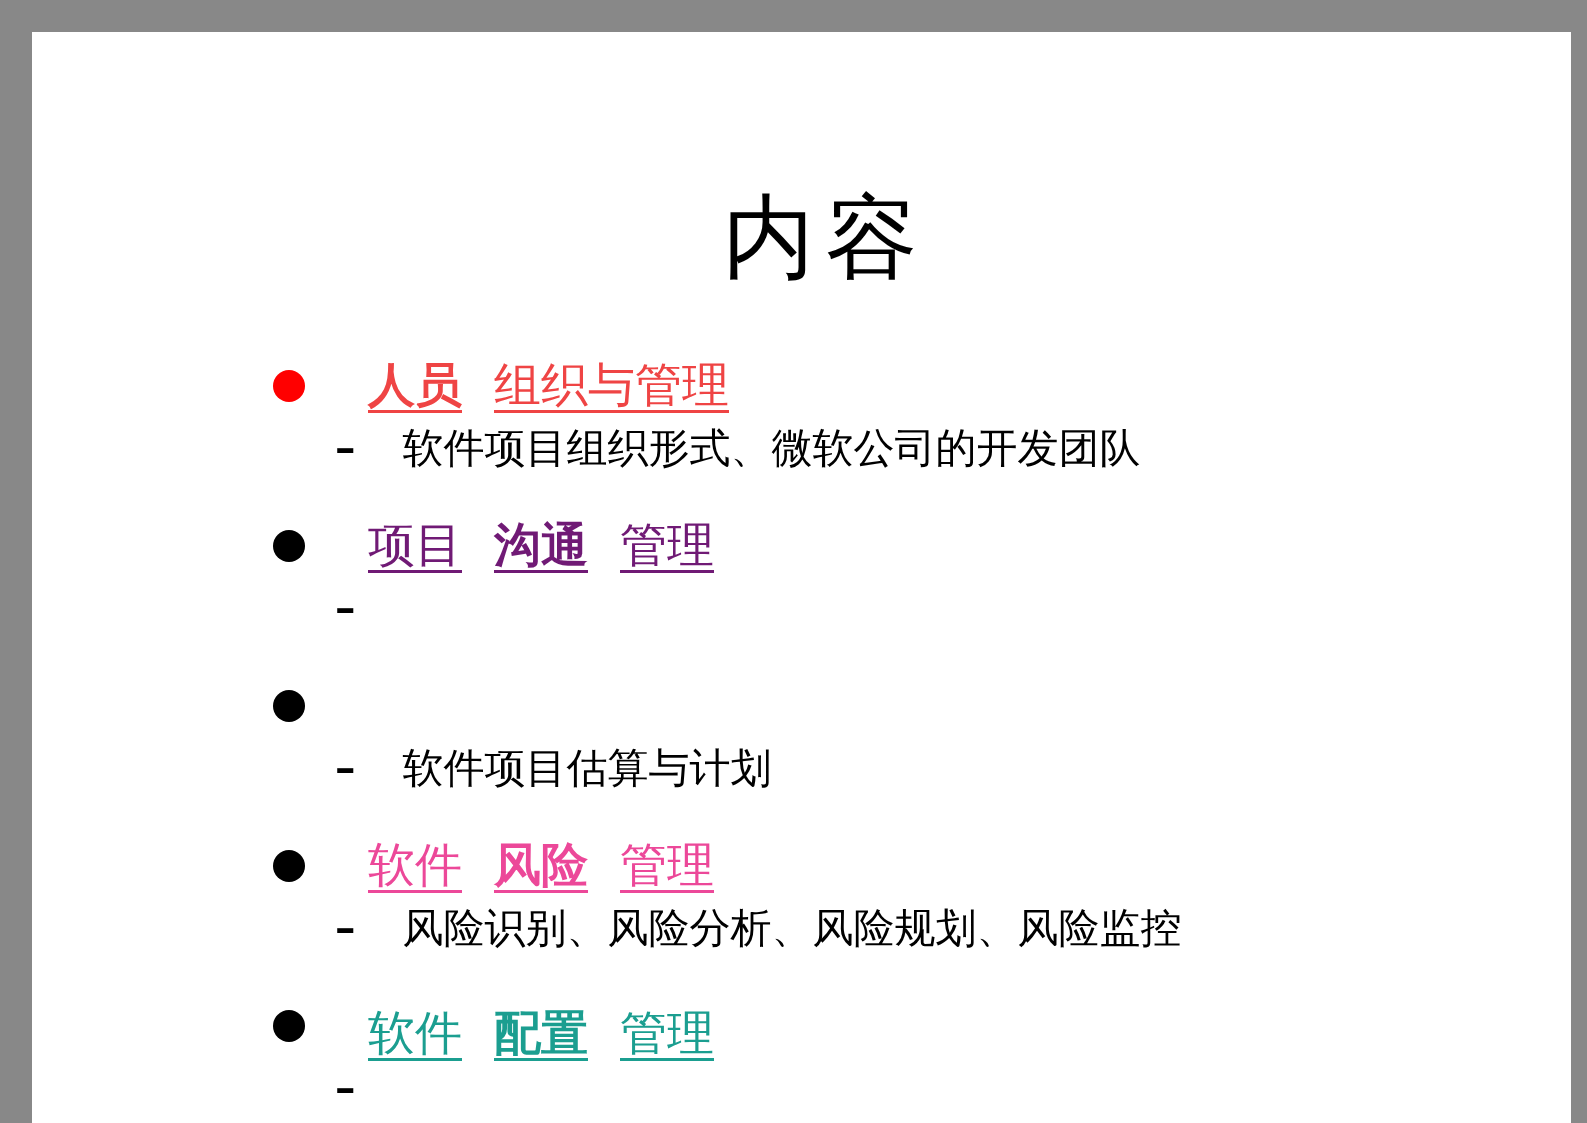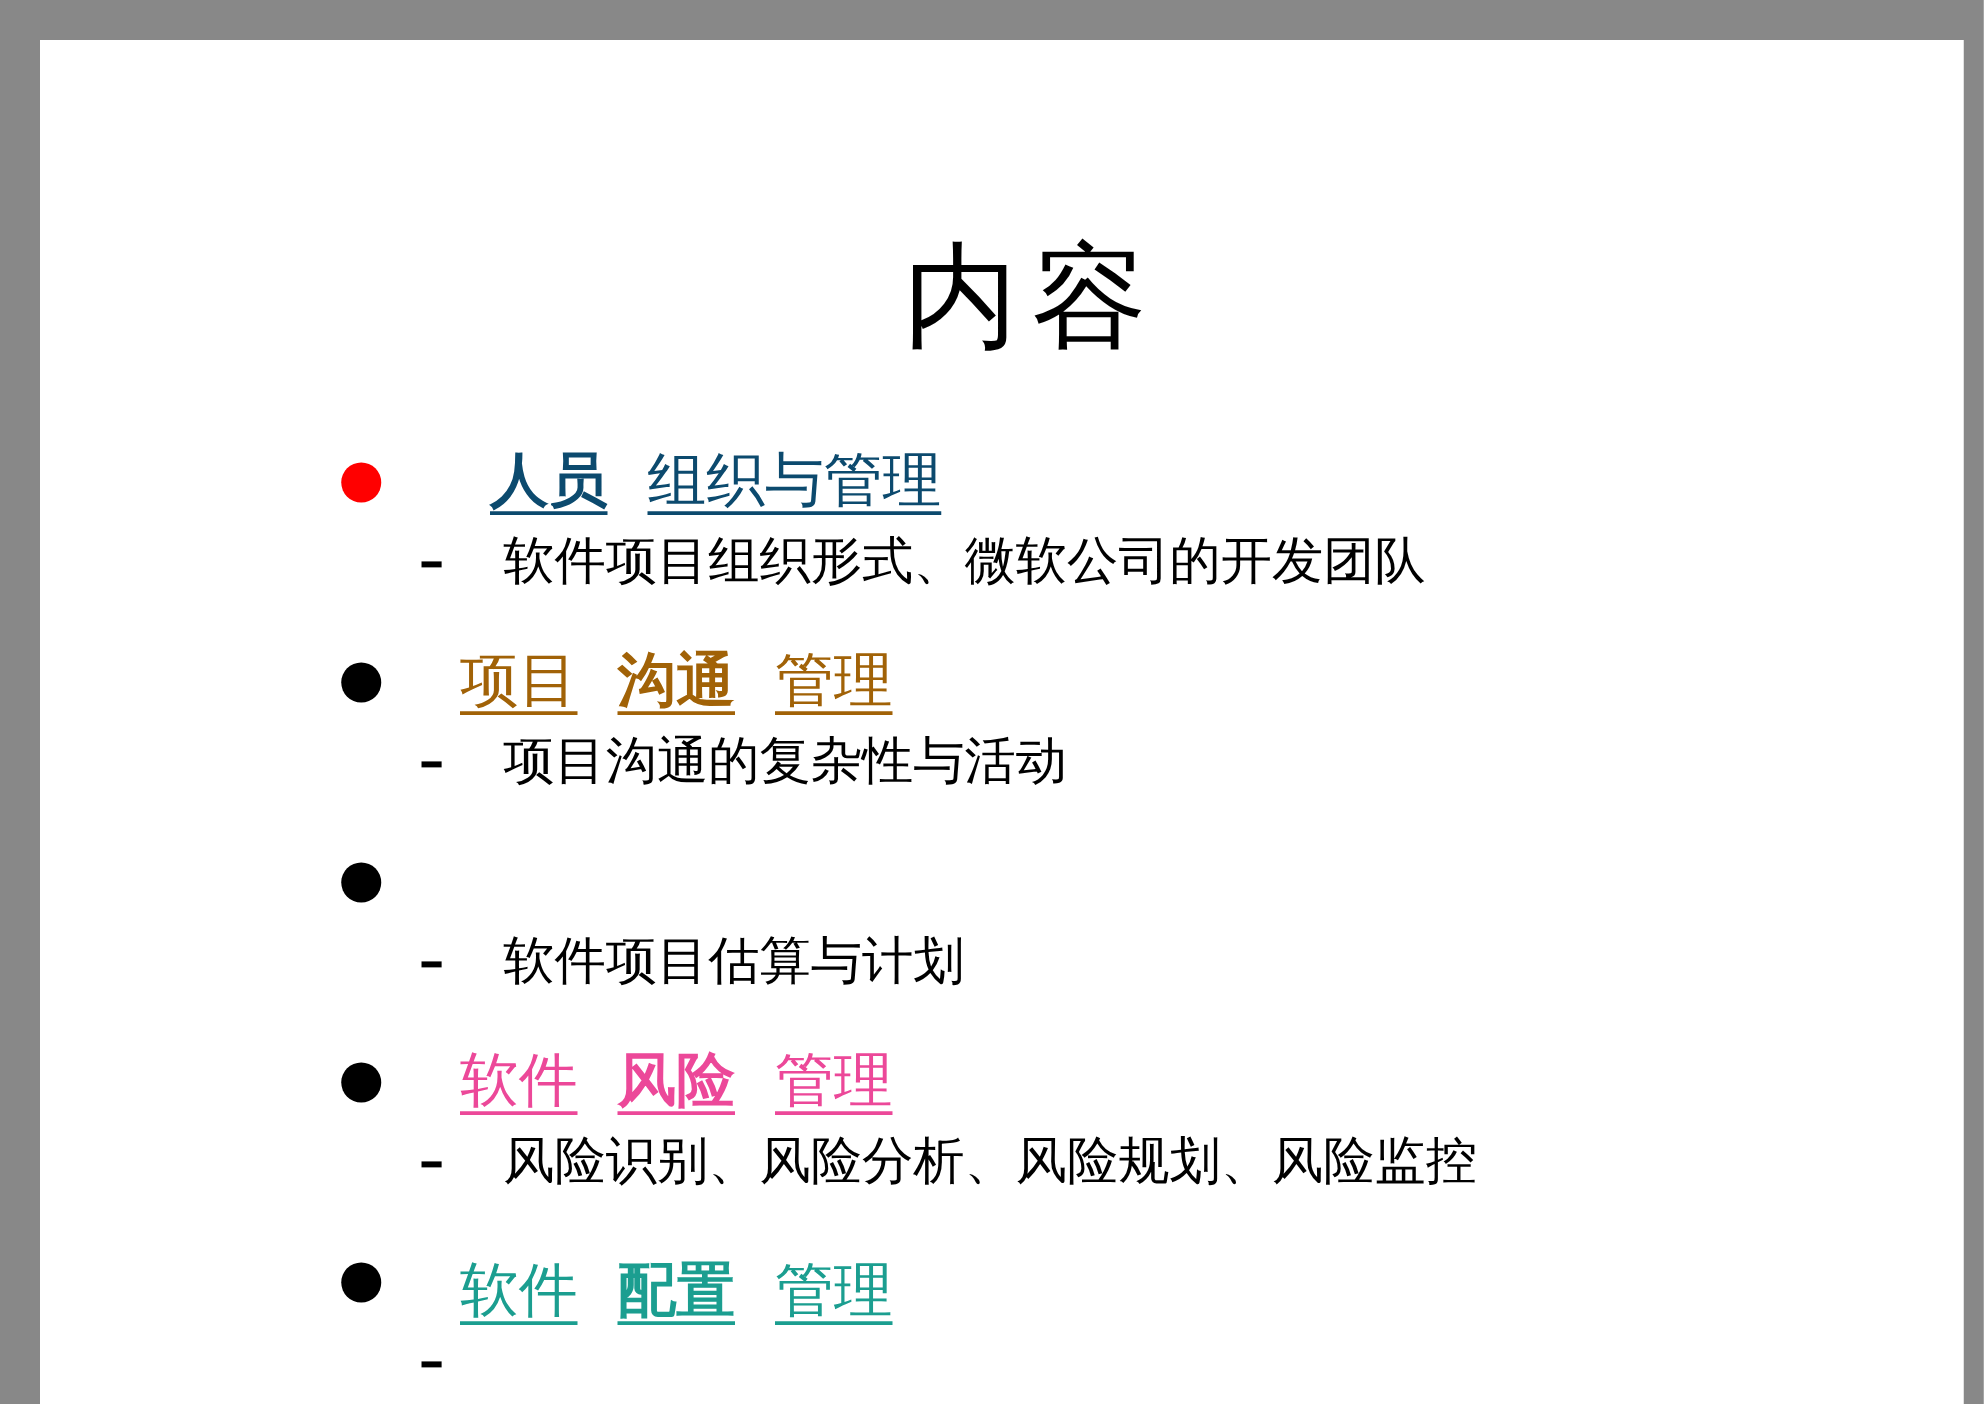--- a/index.html
+++ b/index.html
@@ -78,36 +78,35 @@
 <body>
 
 <div class="slide">
   <h1 class="title">内容</h1>
 
   <ul class="content-list">
 
     <li class="list-item">
       <div class="main-line">
         <span class="marker" style="background: rgb(255, 0, 0);"></span>
-        <a class="topic-link" style="color: #0c4a6e; margin-left: 24px;"><span class="seg bold">人员</span><span class="seg">组织与管理</span></a>
+        <a class="topic-link" style="color: #ef4444;"><span class="seg bold">人员</span><span class="seg">组织与管理</span></a>
       </div>
       <div class="sub-line">
         <span class="dash">–</span>
         <span class="sub-text">软件项目组织形式、微软公司的开发团队</span>
       </div>
     </li>
 
     <li class="list-item">
       <div class="main-line">
         <span class="marker" style="background: rgb(0, 0, 0);"></span>
-        <a class="topic-link" style="color: #a16207;"><span class="seg">项目</span><span class="seg bold">沟通</span><span class="seg">管理</span></a>
+        <a class="topic-link" style="color: #701a75;"><span class="seg">项目</span><span class="seg bold">沟通</span><span class="seg">管理</span></a>
       </div>
       <div class="sub-line">
         <span class="dash">–</span>
-        <span class="sub-text">项目沟通的复杂性与活动</span>
       </div>
     </li>
 
     <li class="list-item">
       <div class="main-line">
         <span class="marker" style="background: rgb(0, 0, 0);"></span>
       </div>
       <div class="sub-line">
         <span class="dash">–</span>
         <span class="sub-text">软件项目估算与计划</span>

